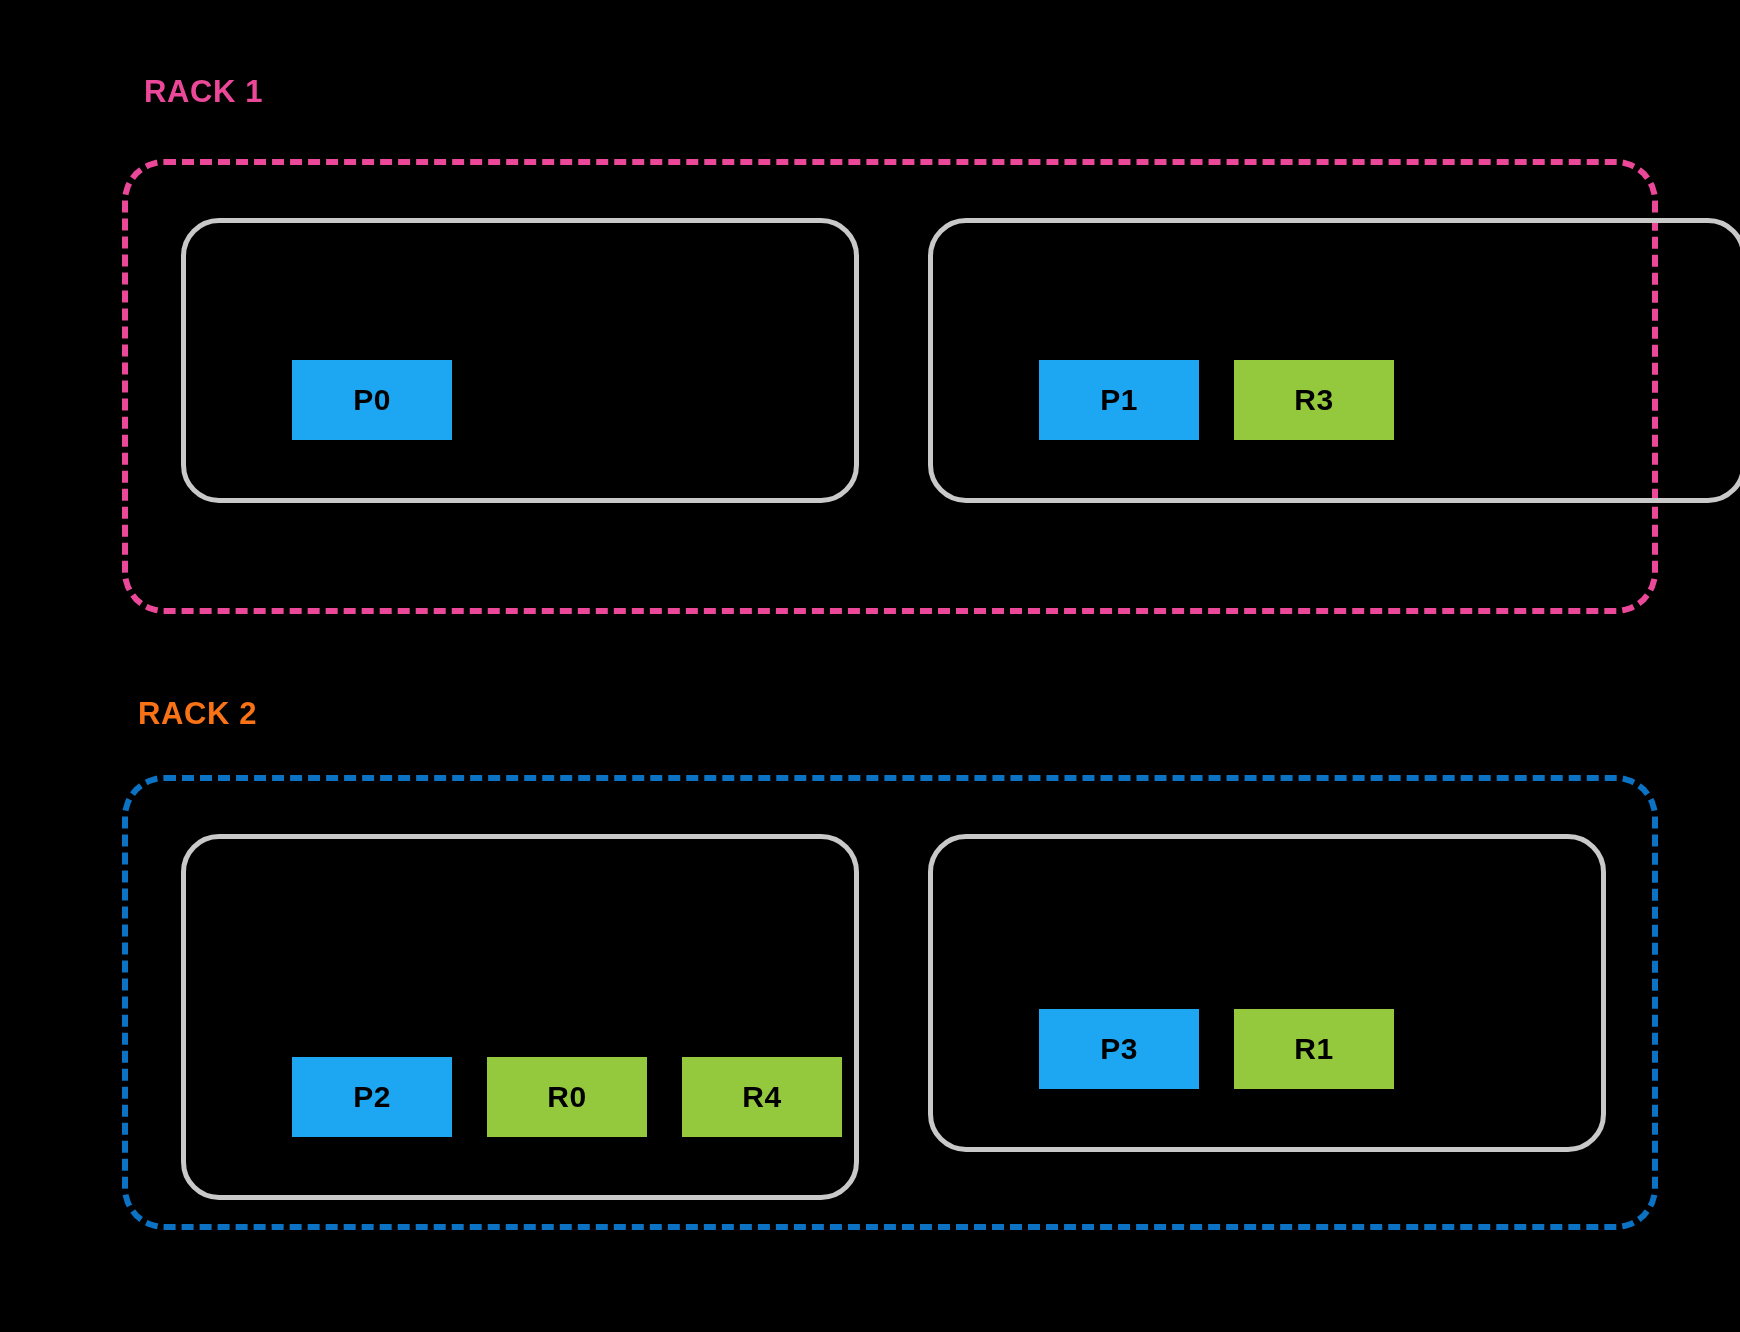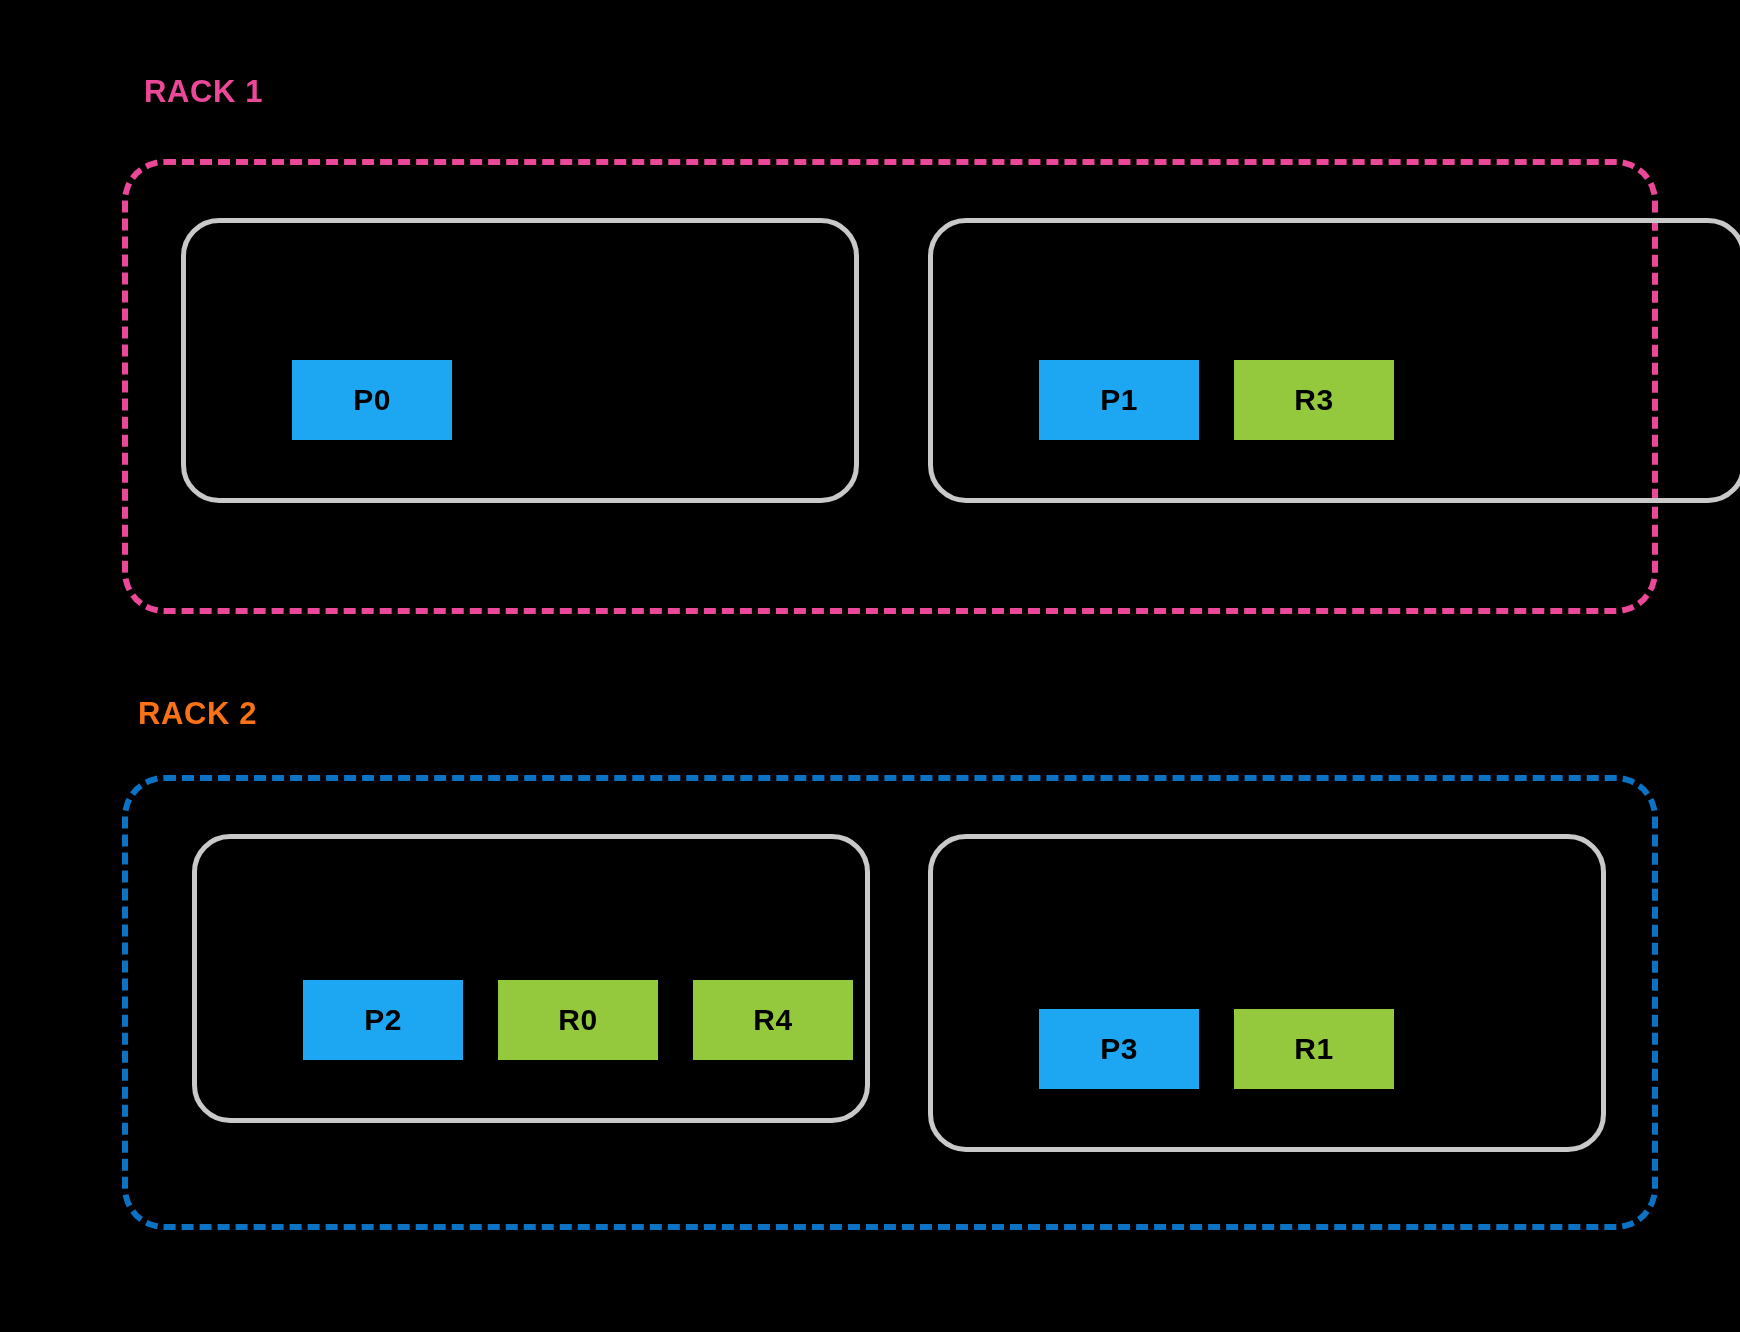--- a/index.html
+++ b/index.html
@@ -103,21 +103,21 @@
       </div>
     </div>
   </div>
 
   <div class="rack" style="left:0; top:0; width:1740px; height:1332px;">
 
     <div class="rack-label" style="left:116px; top:698px; color:#f97316;">RACK 2</div>
 
     <div class="rack-border" style="left:122px; top:775px; width:1536px; height:455px; border-color:#0B72C4;"></div>
 
-    <div class="node" style="left:192px; top:834px; width:678px; height:289px;">
+    <div class="node" style="left:181px; top:834px; width:678px; height:366px;">
       <div class="node-slots">
         <div class="slot primary">P2</div>
         <div class="slot replica">R0</div>
         <div class="slot replica">R4</div>
       </div>
     </div>
 
     <div class="node" style="left:928px; top:834px; width:678px; height:318px;">
       <div class="node-slots">
         <div class="slot primary">P3</div>

